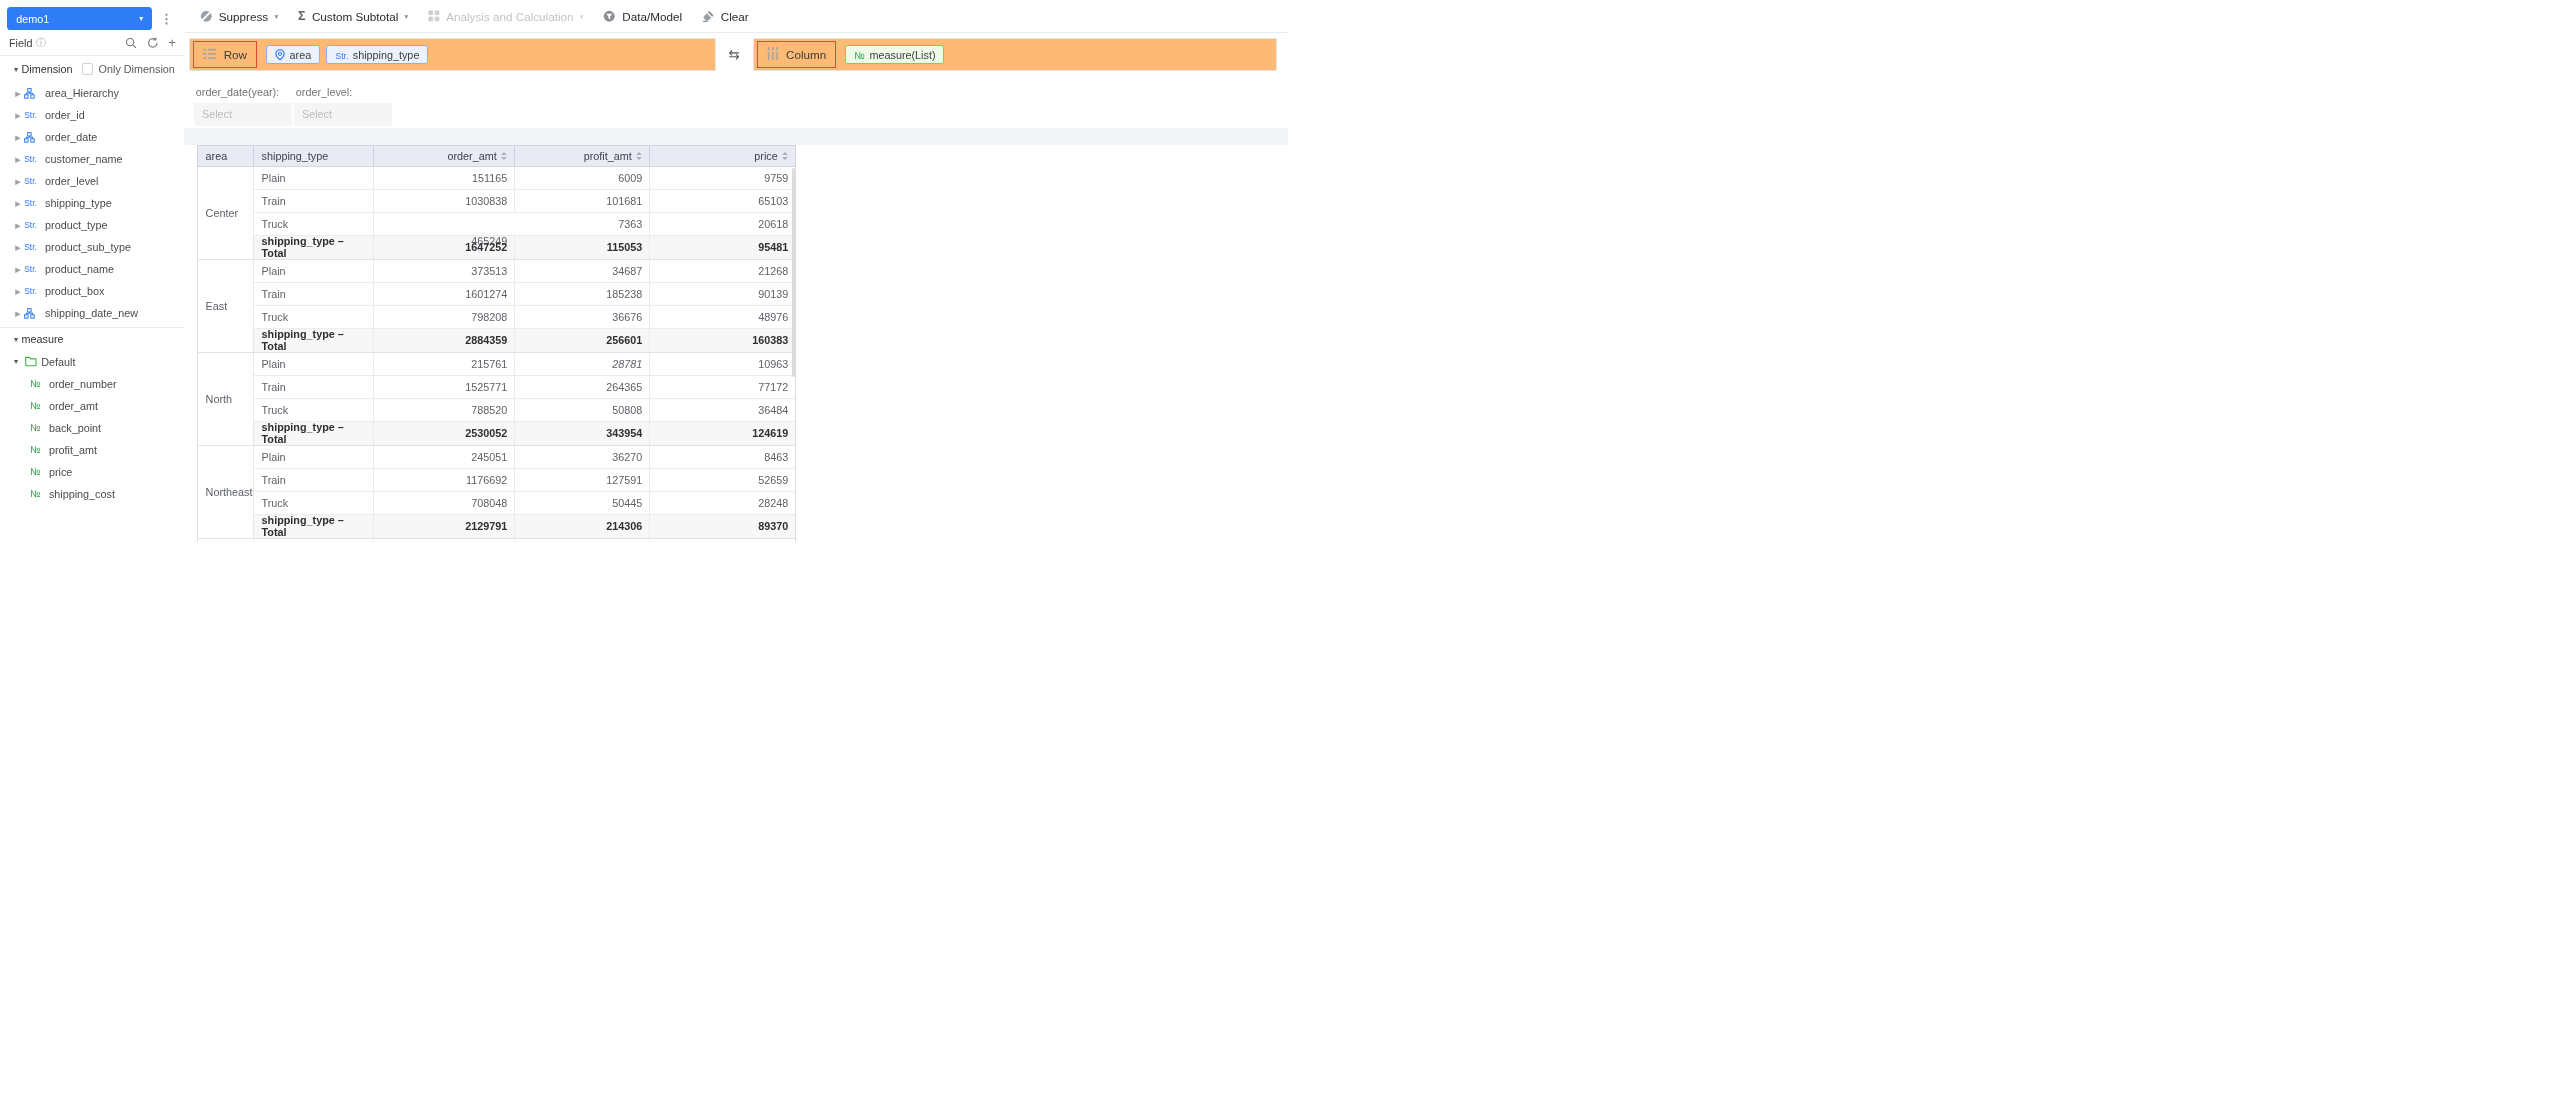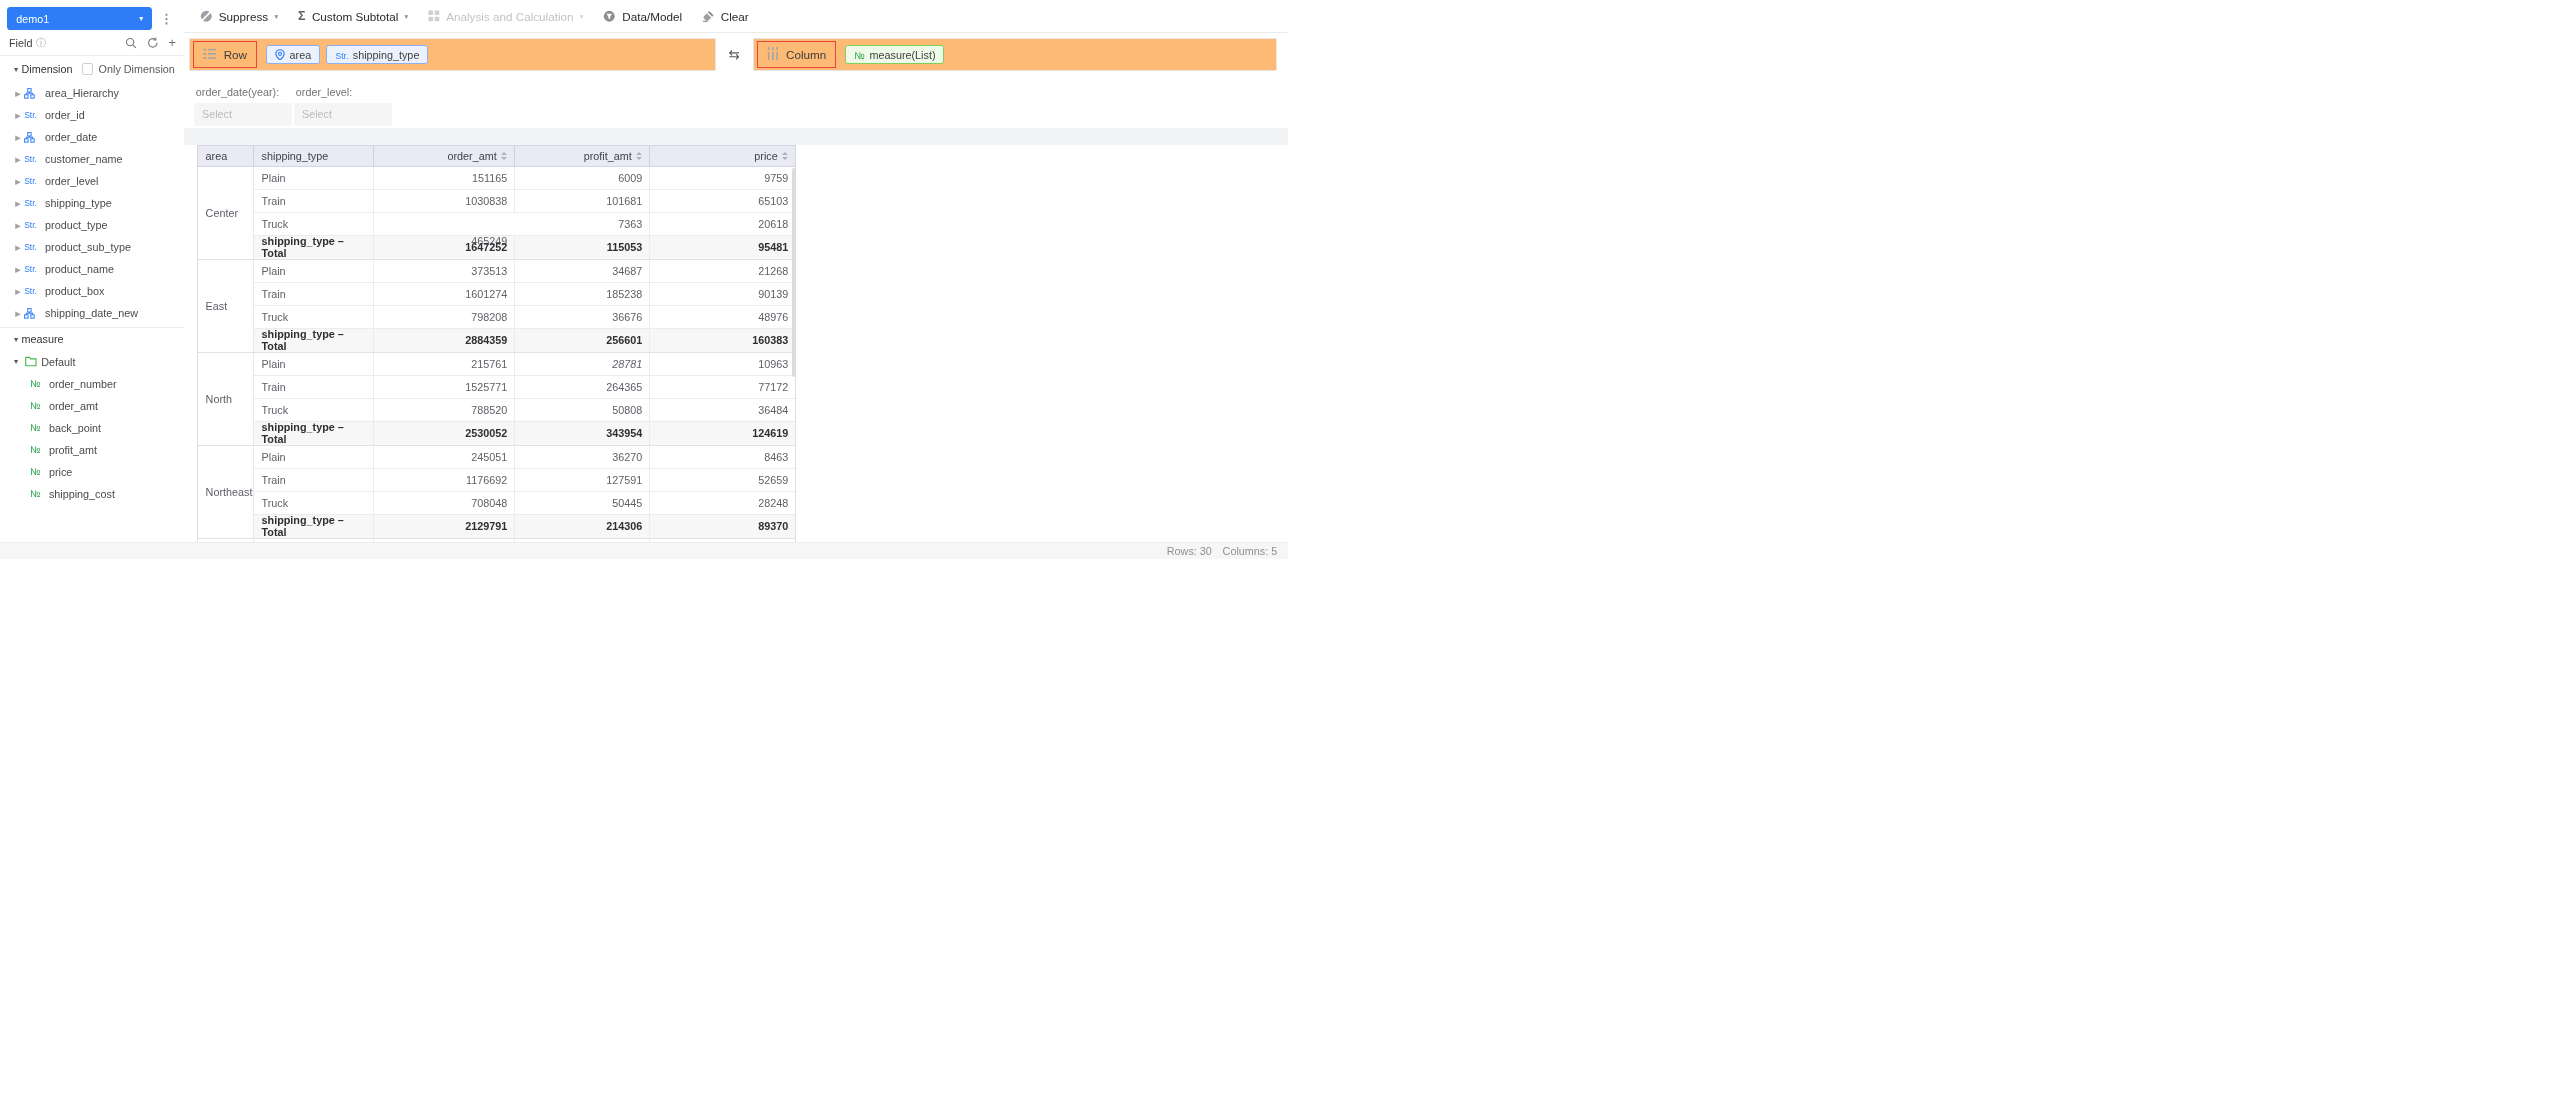--- a/index.html
+++ b/index.html
@@ -582,18 +582,14 @@
                 <div class="td num" style="width: 135px;">15164</div>
                 <div class="td num" style="width: 145px;">5767</div>
               </div>
             </div>
           </div>
         </div>
       <div class="vscroll"></div>
     </div>
   </div>
 
-  <div class="statusbar">
-    <span>Rows: 30</span>
-    <span>Columns: 5</span>
-  </div>
 </div>
 
 
 </body></html>

